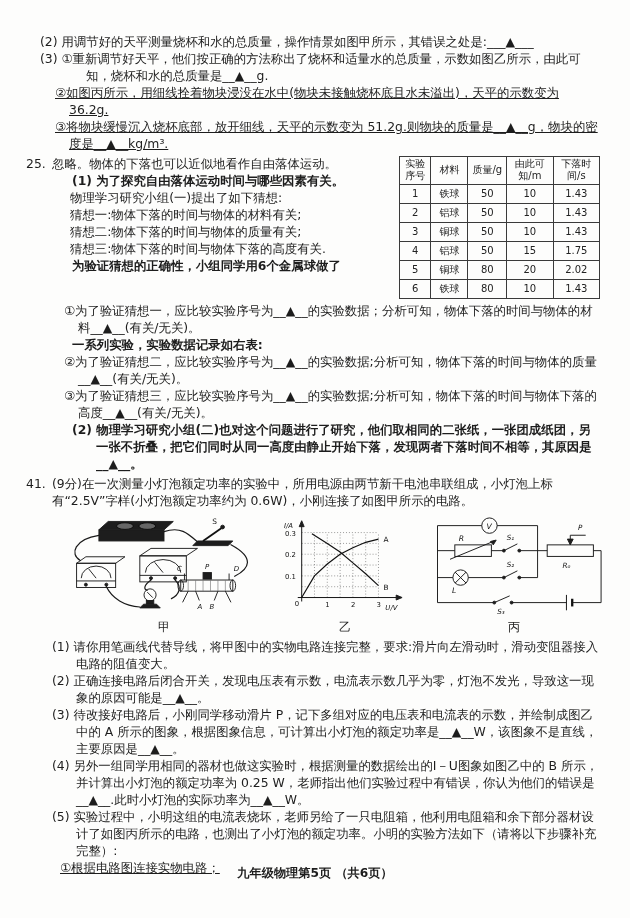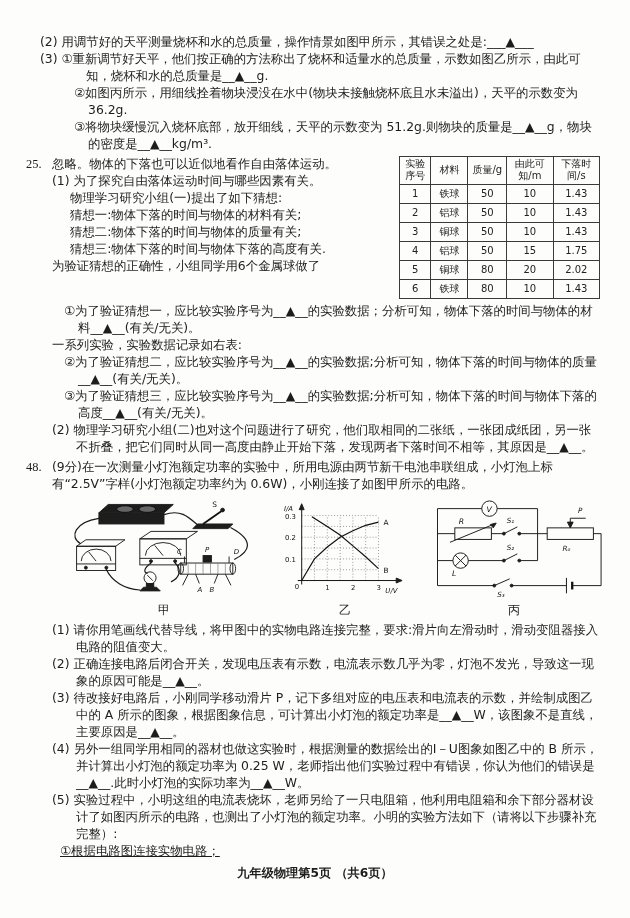--- a/index.html
+++ b/index.html
@@ -5,29 +5,29 @@
   html,body{margin:0;padding:0;}
   body{
     width:630px;height:918px;background:#fdfdfc;position:relative;overflow:hidden;
     font-family:"DejaVu Sans","Liberation Sans",sans-serif;
     color:#1d1d1d;font-size:12.4px;line-height:1.37;
   }
   .page{padding:34px 30px 0 40px;}
   .ln{margin:0;}
   .hang{padding-left:24px;text-indent:-24px;}
   .hang46{padding-left:46px;text-indent:-46px;}
-  .sub24{margin-left:34px;padding-left:14px;text-indent:-14px;}
+  .sub24{margin-left:15px;padding-left:14px;text-indent:-14px;text-decoration:underline;}
   .question{position:relative;margin-left:12px;margin-top:3px;}
-  .qnum{position:absolute;left:-26px;top:0;font-family:Liberation Serif, serif;}
+  .qnum{position:absolute;left:-26px;top:0;}
   .with-table{overflow:hidden;}
   .tbl-wrap{float:right;width:201px;margin:0 0 4px 8px;}
   table.exp{border-collapse:collapse;width:100%;font-size:10px;line-height:1.25;color:#222;}
   table.exp th,table.exp td{border:1px solid #3a3a3a;padding:1px 2px;text-align:center;font-weight:normal;}
   table.exp td{height:16px;}
-  .indent8{margin-left:0;}
+  .indent8{margin-left:20px;font-weight:bold;}
   .indent18{margin-left:18px;}
   .subq{margin-left:12px;padding-left:14px;text-indent:-14px;}
   .figrow{display:flex;align-items:flex-end;gap:12px;margin:6px 0 4px 6px;}
   .fig{display:flex;flex-direction:column;align-items:center;}
   .figcap{font-size:12px;margin-top:1px;}
   svg{display:block;}
   .wire{fill:none;stroke:#1a1a1a;stroke-width:1.3;stroke-linecap:round;}
   .thin{fill:none;stroke:#1a1a1a;stroke-width:1;}
   .dark{fill:#1d1d1d;stroke:#1d1d1d;}
   .gdot{stroke:#555;stroke-width:0.6;stroke-dasharray:1,2;}
@@ -116,21 +116,21 @@
       <div class="ln indent8">为验证猜想的正确性，小组同学用6个金属球做了</div>
     </div>
     <div class="ln subq">①为了验证猜想一，应比较实验序号为__▲__的实验数据；分析可知，物体下落的时间与物体的材料__▲__(有关/无关)。</div>
     <div class="ln indent8">一系列实验，实验数据记录如右表:</div>
     <div class="ln subq">②为了验证猜想二，应比较实验序号为__▲__的实验数据;分析可知，物体下落的时间与物体的质量__▲__(有关/无关)。</div>
     <div class="ln subq">③为了验证猜想三，应比较实验序号为__▲__的实验数据;分析可知，物体下落的时间与物体下落的高度__▲__(有关/无关)。</div>
     <div class="ln hang indent8">(2) 物理学习研究小组(二)也对这个问题进行了研究，他们取相同的二张纸，一张团成纸团，另一张不折叠，把它们同时从同一高度由静止开始下落，发现两者下落时间不相等，其原因是__▲__。</div>
   </div>
 
   <div class="question">
-    <span class="qnum">48.</span>
+    <span class="qnum">41.</span>
     <div class="ln">(9分)在一次测量小灯泡额定功率的实验中，所用电源由两节新干电池串联组成，小灯泡上标有“2.5V”字样(小灯泡额定功率约为 0.6W)，小刚连接了如图甲所示的电路。</div>
 
     <div class="figrow">
 
       <div class="fig">
         <svg width="212" height="102" viewBox="0 0 228 108">
 
           <polygon class="dark" points="44,14 54,5 124,5 114,14"></polygon>
           <rect x="44" y="14" width="70" height="12" class="dark"></rect>
           <ellipse cx="72" cy="10" rx="9" ry="3.5" fill="#666" stroke="#000" stroke-width="0.8"></ellipse>

